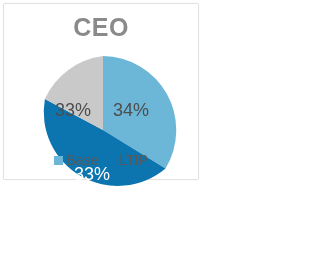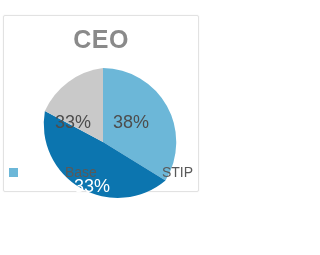--- a/index.html
+++ b/index.html
@@ -9,21 +9,21 @@
   }
   body {
     width: 204px;
     height: 255px;
     font-family: "Liberation Sans", sans-serif;
     overflow: hidden;
   }
   #card {
     position: absolute;
     left: 3px;
-    top: 15px;
+    top: 3px;
     width: 196px;
     height: 177px;
     box-sizing: border-box;
     background: #ffffff;
     border: 1px solid #e2e2e2;
     border-radius: 2px;
     box-shadow: 0 0 2px rgba(0,0,0,0.06);
   }
   #chart-title {
     position: absolute;
@@ -89,49 +89,48 @@
   .legend-swatch {
     width: 9px;
     height: 9px;
     display: block;
     flex: 0 0 auto;
   }
   .legend-text {
     font-size: 14px;
     color: #595959;
     line-height: 14px;
-    margin-left: 44px;
   }
 </style>
 </head>
 <body>
 
 <div id="card" style="border-color: rgb(226, 226, 226); background: rgb(255, 255, 255);">
 
   <div id="chart-title" style="color: rgb(138, 138, 138);">CEO</div>
 
   <div id="pie-wrap">
     <svg id="pie-svg" viewBox="0 0 150 150">
 
       <path d="M 75 75 L 75 1 A 74 74 0 0 1 137.49 113.42 Z" fill="#6cb7d8"></path>
 
       <path d="M 75 75 L 137.49 113.42 A 74 74 0 0 1 16.88 43.91 Z" fill="#0c75af"></path>
 
       <path d="M 75 75 L 16.88 43.91 A 74 74 0 0 1 75 1 Z" fill="#c9c9c9"></path>
     </svg>
 
-    <div class="slice-label" id="label-base" style="color: rgb(77, 77, 77);">38%</div>
+    <div class="slice-label" id="label-base" style="color: rgb(77, 77, 77);">34%</div>
     <div class="slice-label" id="label-stip" style="color: rgb(255, 255, 255);">33%</div>
     <div class="slice-label" id="label-ltip" style="color: rgb(77, 77, 77);">33%</div>
   </div>
 
   <div id="legend">
     <div class="legend-item">
       <span class="legend-swatch" style="background: rgb(108, 183, 216);"></span>
       <span class="legend-text">Base</span>
     </div>
     <div class="legend-item">
       <span class="legend-swatch" style="background: rgb(12, 117, 175);"></span>
-      <span class="legend-text">STIP</span>
+      <span class="legend-text">LTIP</span>
     </div>
   </div>
 
 </div>
 
 </body></html>

